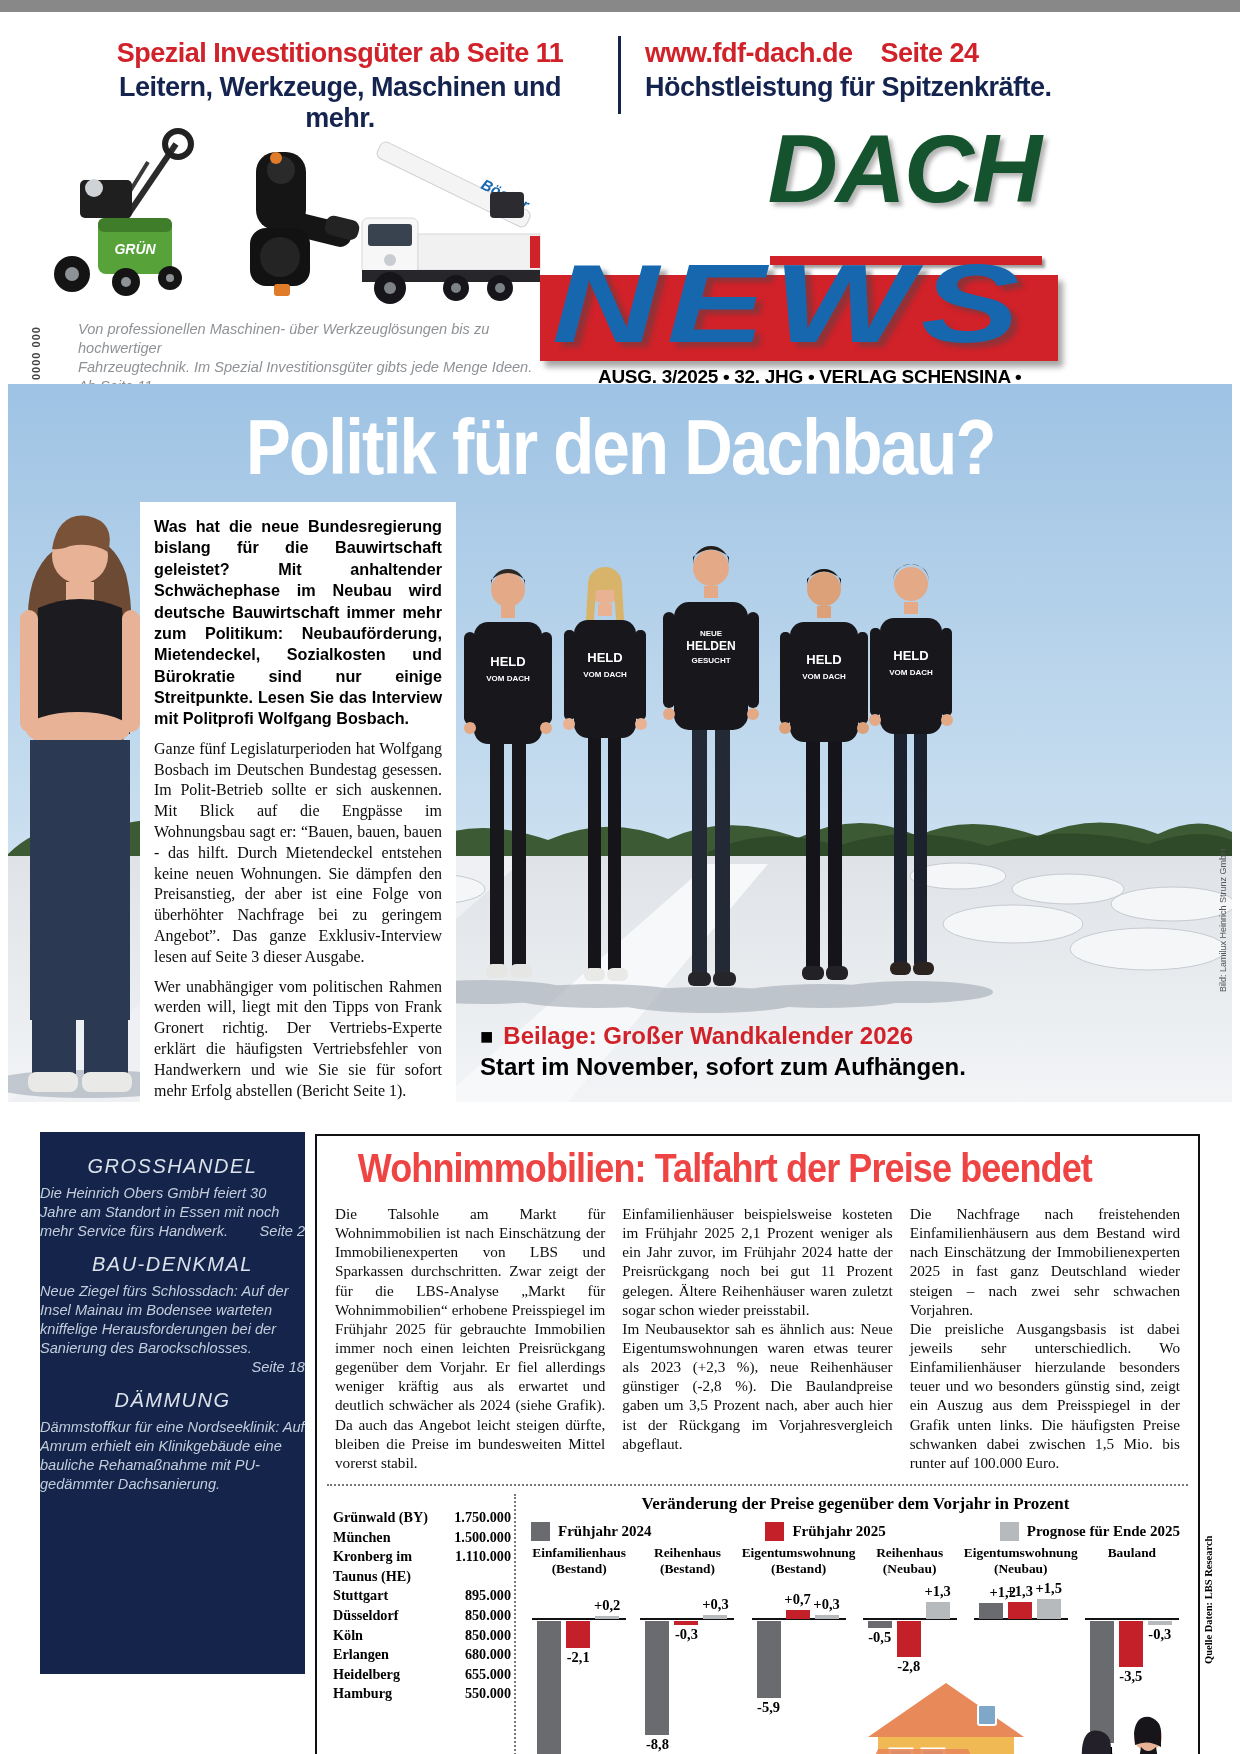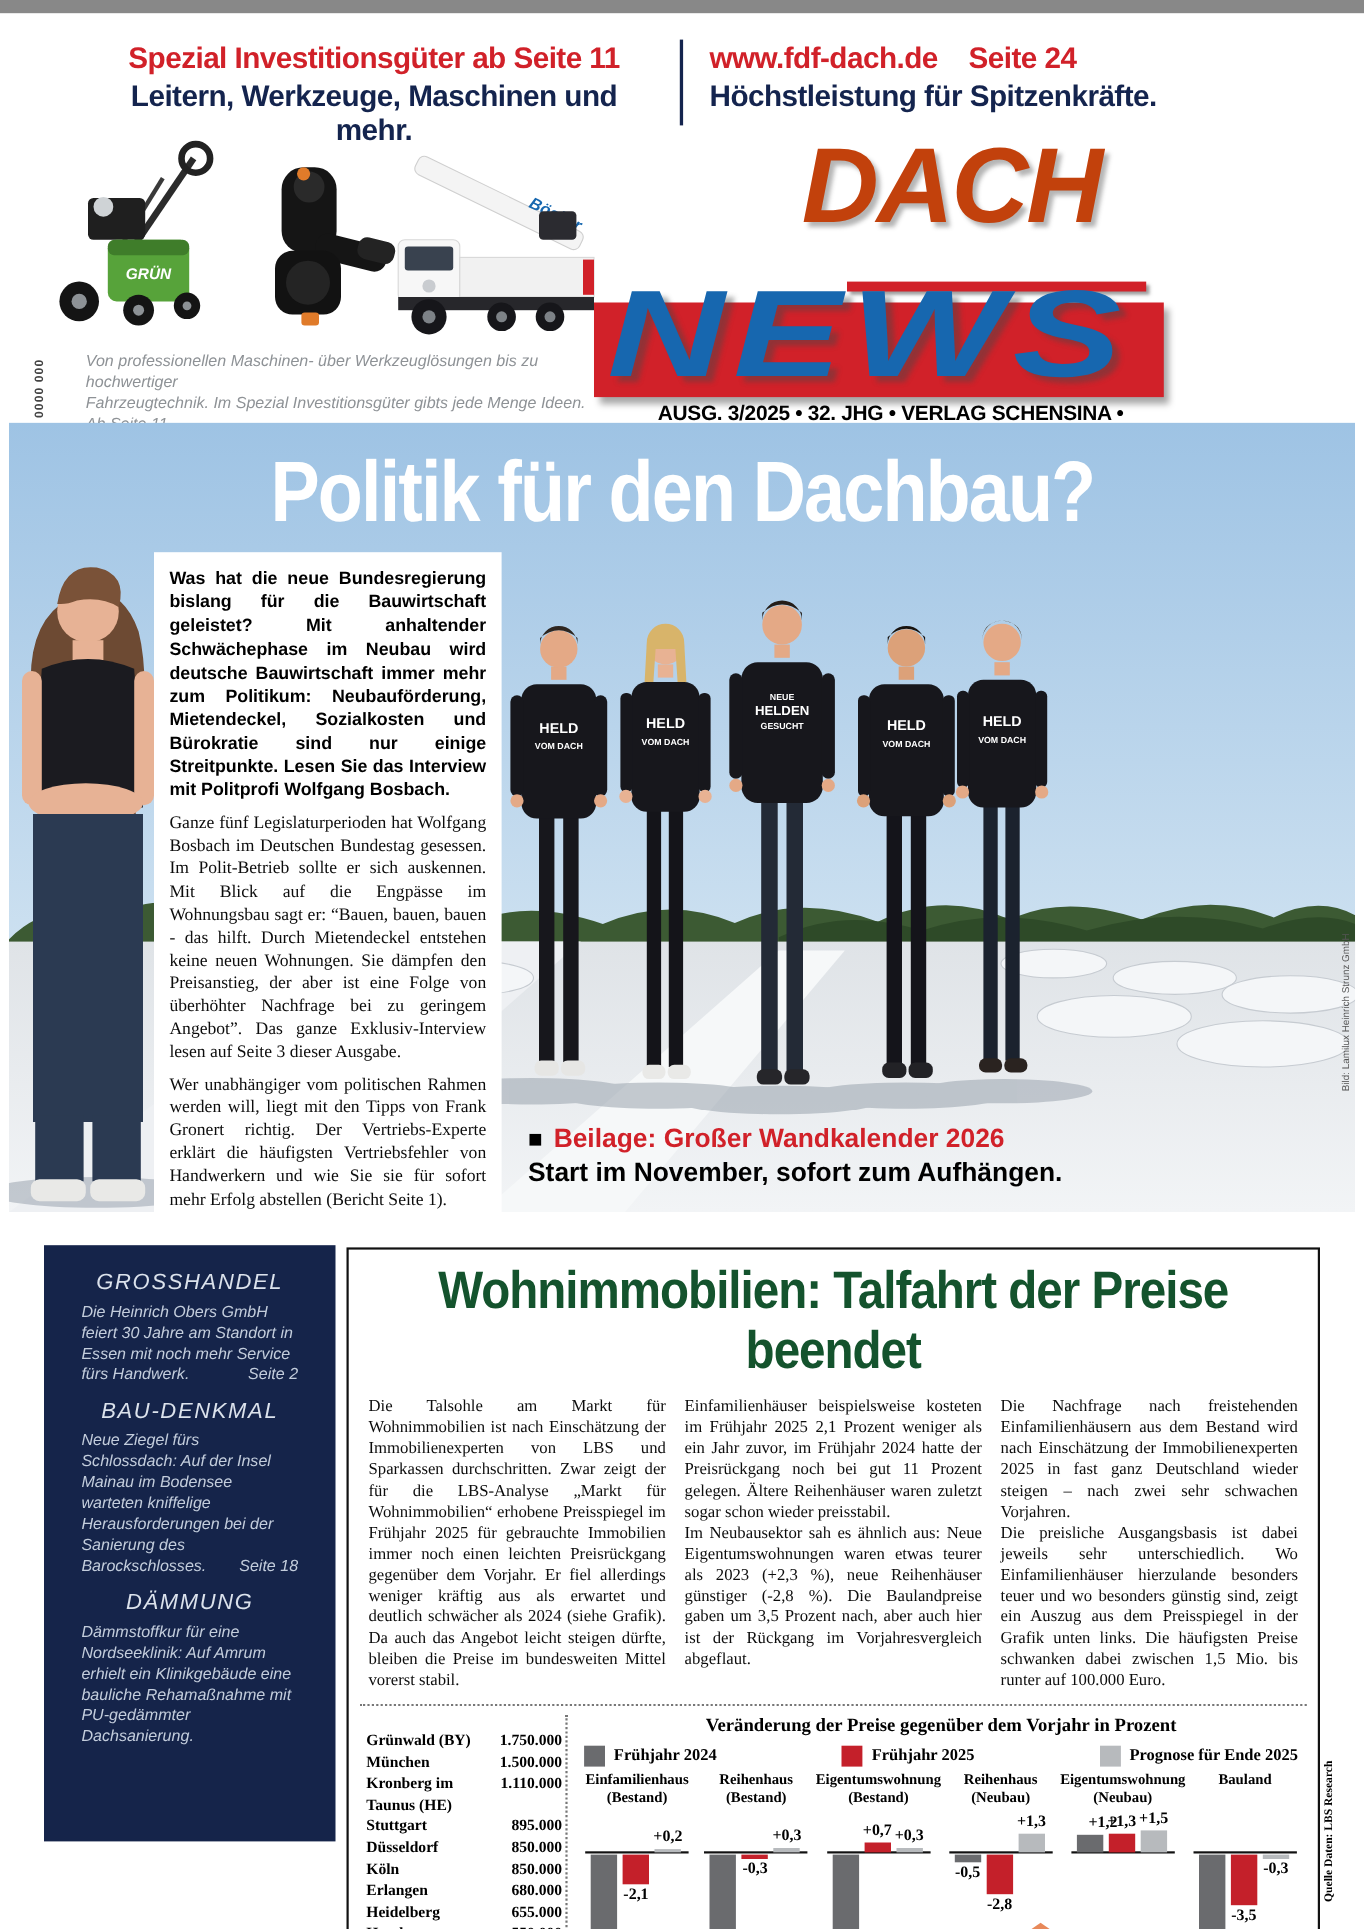--- a/index.html
+++ b/index.html
@@ -17,22 +17,22 @@
 
   
   .topstrip{position:absolute;top:108px;left:0;width:100%;height:262px;}
   .postal{position:absolute;left:30px;top:190px;height:70px;font-size:11px;font-weight:bold;
           color:#444;letter-spacing:1px;}
   .machines{position:absolute;left:28px;top:2px;}
   .caption{position:absolute;left:78px;top:200px;width:465px;font-style:italic;
            font-size:14.6px;line-height:1.3;color:#8e9296;}
   .red-band{position:absolute;left:540px;top:155px;width:518px;height:86px;background:#d12129;
             box-shadow:5px 6px 6px rgba(0,0,0,.35);}
-  .logo-dach{position:absolute;left:690px;top:0px;width:350px;text-align:center;
-             font-size:97px;font-weight:900;font-style:italic;color:#c2410c;line-height:1;
+  .logo-dach{position:absolute;left:690px;top:0px;width:350px;text-align:right;
+             font-size:97px;font-weight:900;font-style:italic;color:#14532d;line-height:1;
              letter-spacing:-2px;text-shadow:4px 4px 4px rgba(90,90,90,.45);}
   .dach-bar{position:absolute;left:770px;top:136px;width:272px;height:9px;background:#d12129;
             box-shadow:3px 3px 3px rgba(60,60,60,.5);}
   .logo-news{position:absolute;left:552px;top:128px;font-size:112px;font-weight:900;font-style:italic;
              color:#1767af;line-height:1;letter-spacing:6px;transform:scaleX(1.32);
              transform-origin:left center;text-shadow:5px 5px 4px rgba(70,70,70,.45);}
   .issue-line{position:absolute;left:598px;top:246px;width:480px;font-size:19px;font-weight:bold;
               color:#000;letter-spacing:-.3px;}
 
   
@@ -46,30 +46,30 @@
   .a-para{font-family:"Liberation Serif",serif;font-size:16px;line-height:1.3;text-align:justify;
           color:#0c0c0c;margin-top:9px;}
   .beilage{position:absolute;left:472px;top:638px;}
   .b1{font-size:24px;font-weight:bold;color:#d12129;}
   .b1 .sq{color:#000;margin-right:10px;font-size:22px;}
   .b2{font-size:24px;font-weight:bold;color:#000;margin-top:3px;}
   .photo-credit{position:absolute;right:4px;bottom:110px;font-size:9px;color:#555;height:160px;}
 
   
   .sidebar{position:absolute;left:40px;top:1120px;width:265px;height:542px;background:#15244a;
-           box-sizing:border-box;padding:14px 34px;}
+           box-sizing:border-box;padding:14px 0;}
   .sb-title{font-style:italic;font-size:20px;color:#dbe2ec;text-align:center;letter-spacing:1.5px;
             margin:9px 0 6px;}
   .sb-item{font-style:italic;font-size:14.6px;line-height:1.3;color:#c3cddc;margin-bottom:12px;
            overflow:hidden;}
   .sb-page{float:right;}
 
   .main-box{position:absolute;left:315px;top:1122px;width:885px;height:700px;border:2px solid #111;
             box-sizing:border-box;background:#fff;}
-  .bot-title{margin:10px 0 0;text-align:center;font-size:48px;font-weight:900;color:#14532d;letter-spacing:-1px;}
+  .bot-title{margin:10px 0 0;text-align:left;font-size:40px;font-weight:900;color:#ef4444;letter-spacing:-1px;}
   .bot-title span{display:inline-block;transform:scaleX(.9);}
   .cols{display:flex;gap:17px;margin:13px 18px 0;}
   .col{flex:1;font-family:"Liberation Serif",serif;font-size:15.2px;line-height:1.26;
        text-align:justify;color:#0c0c0c;}
   .cpara{margin:0;}
   .dotrule{margin:12px 10px 0;border-top:2px dotted #777;}
 
   .graphics{position:relative;margin-top:8px;height:400px;}
   .ptable{position:absolute;left:16px;top:2px;width:178px;font-family:"Liberation Serif",serif;}
   .pt-title{font-weight:bold;font-size:15.4px;line-height:1.3;color:#000;}

